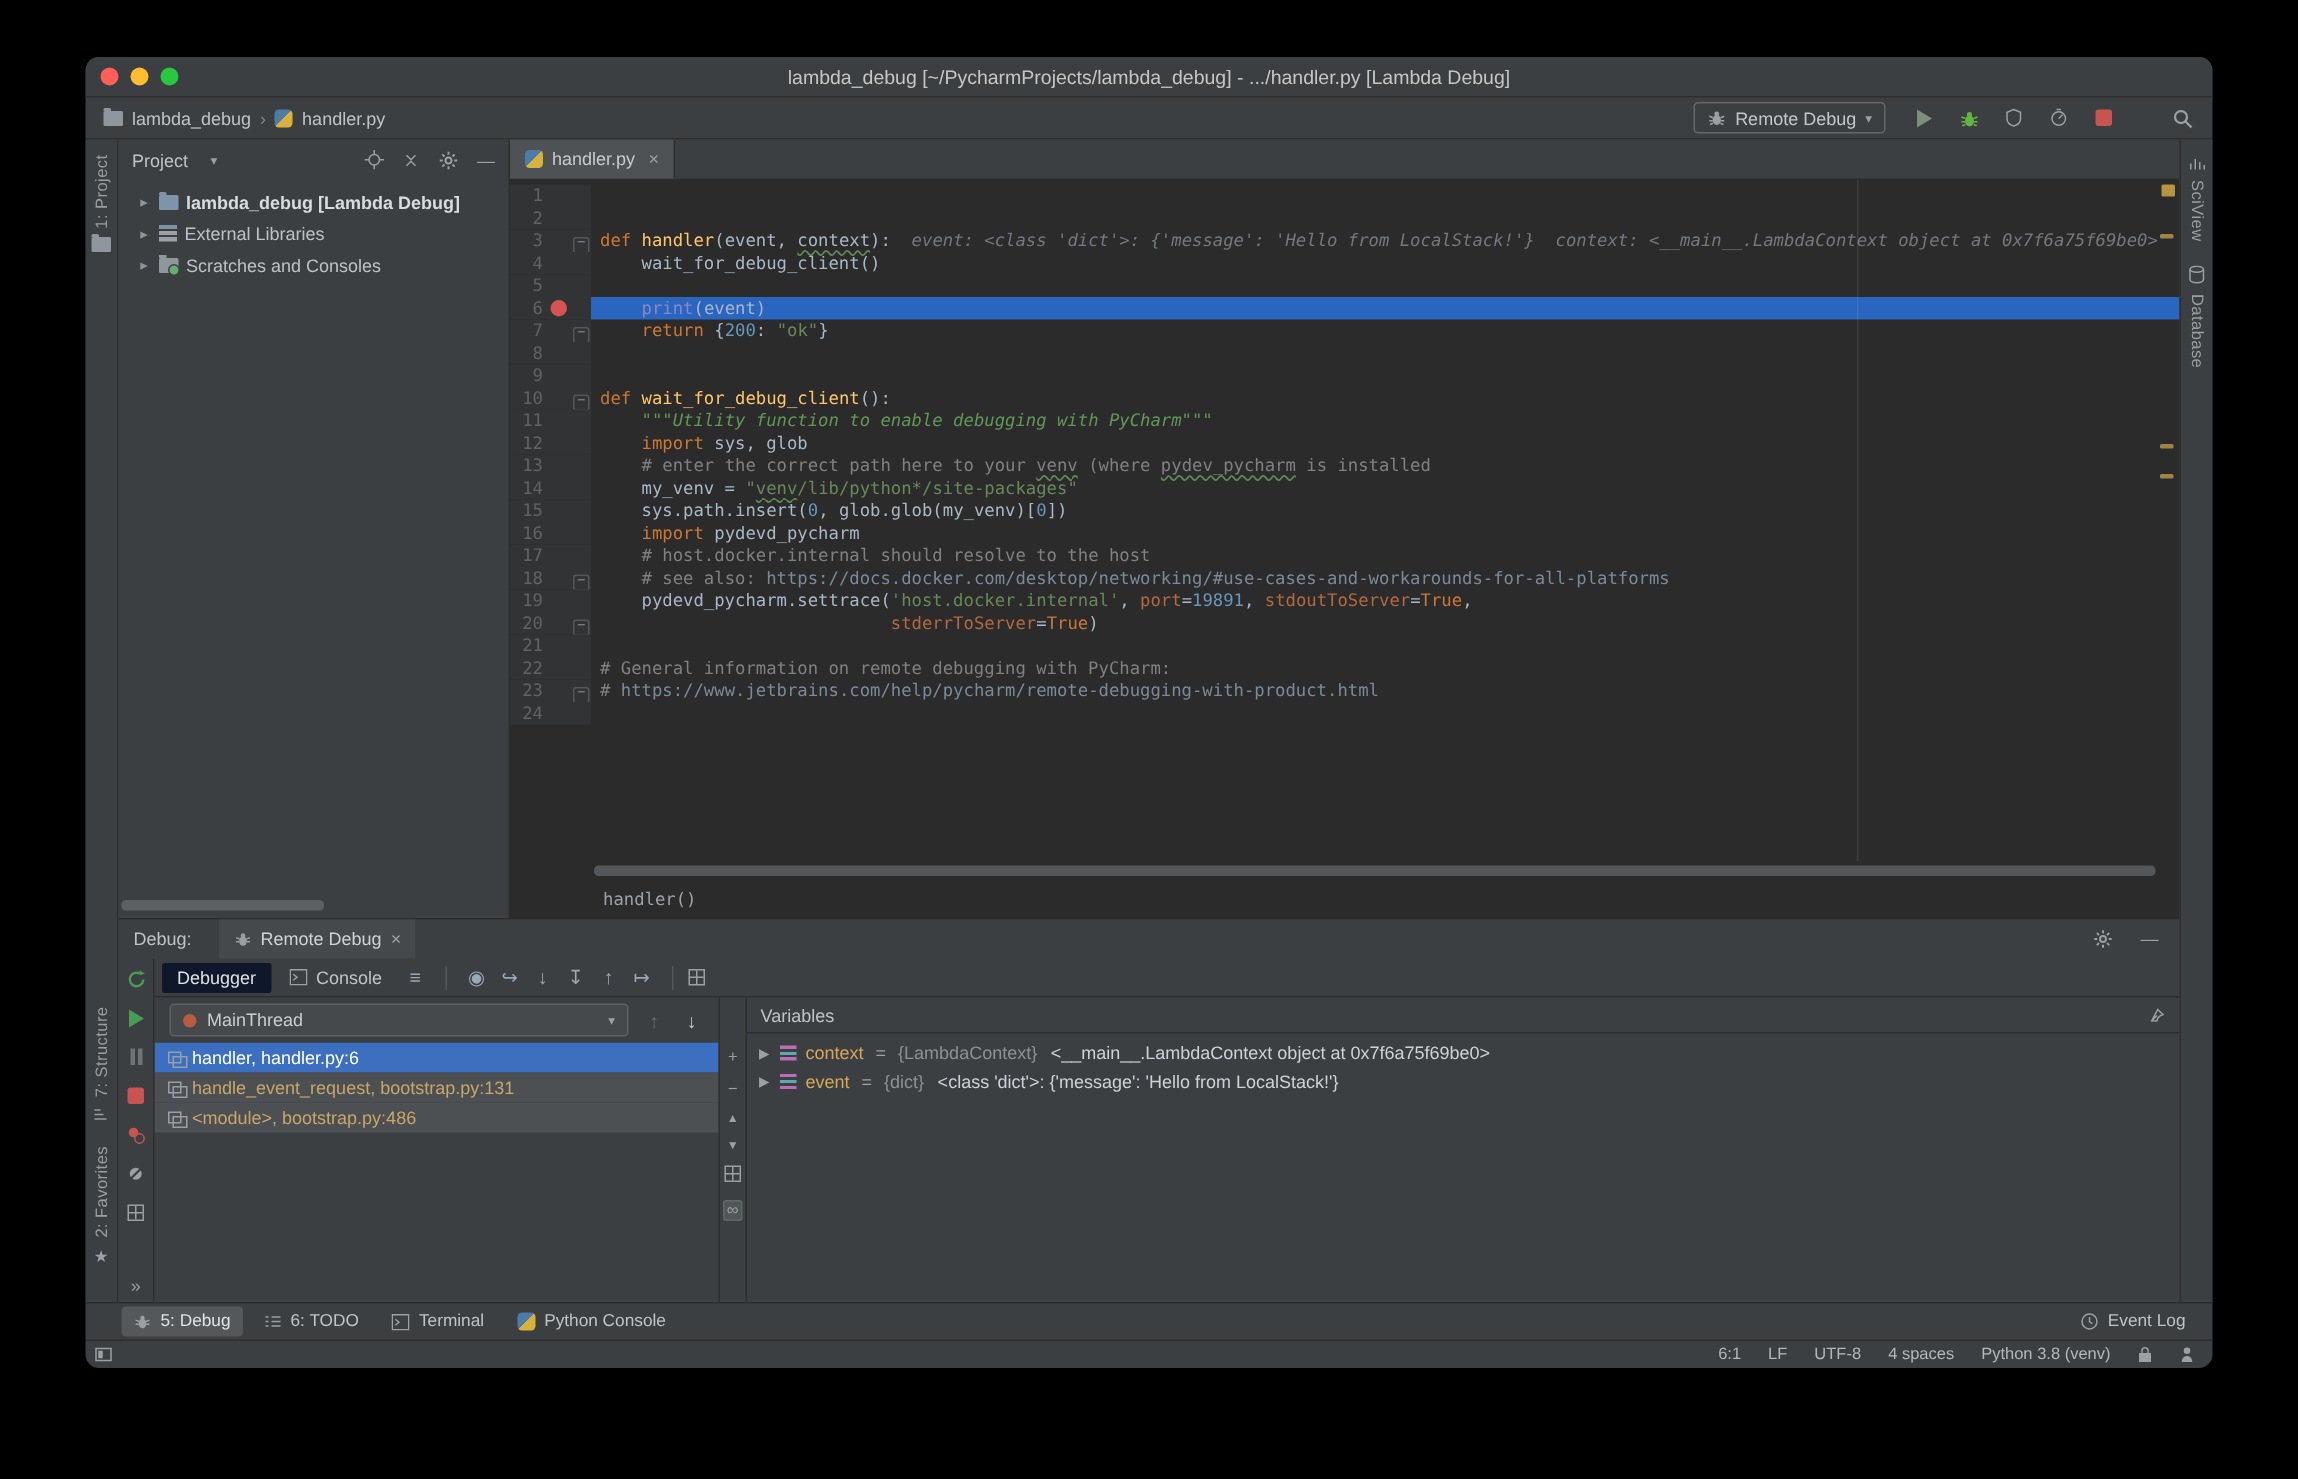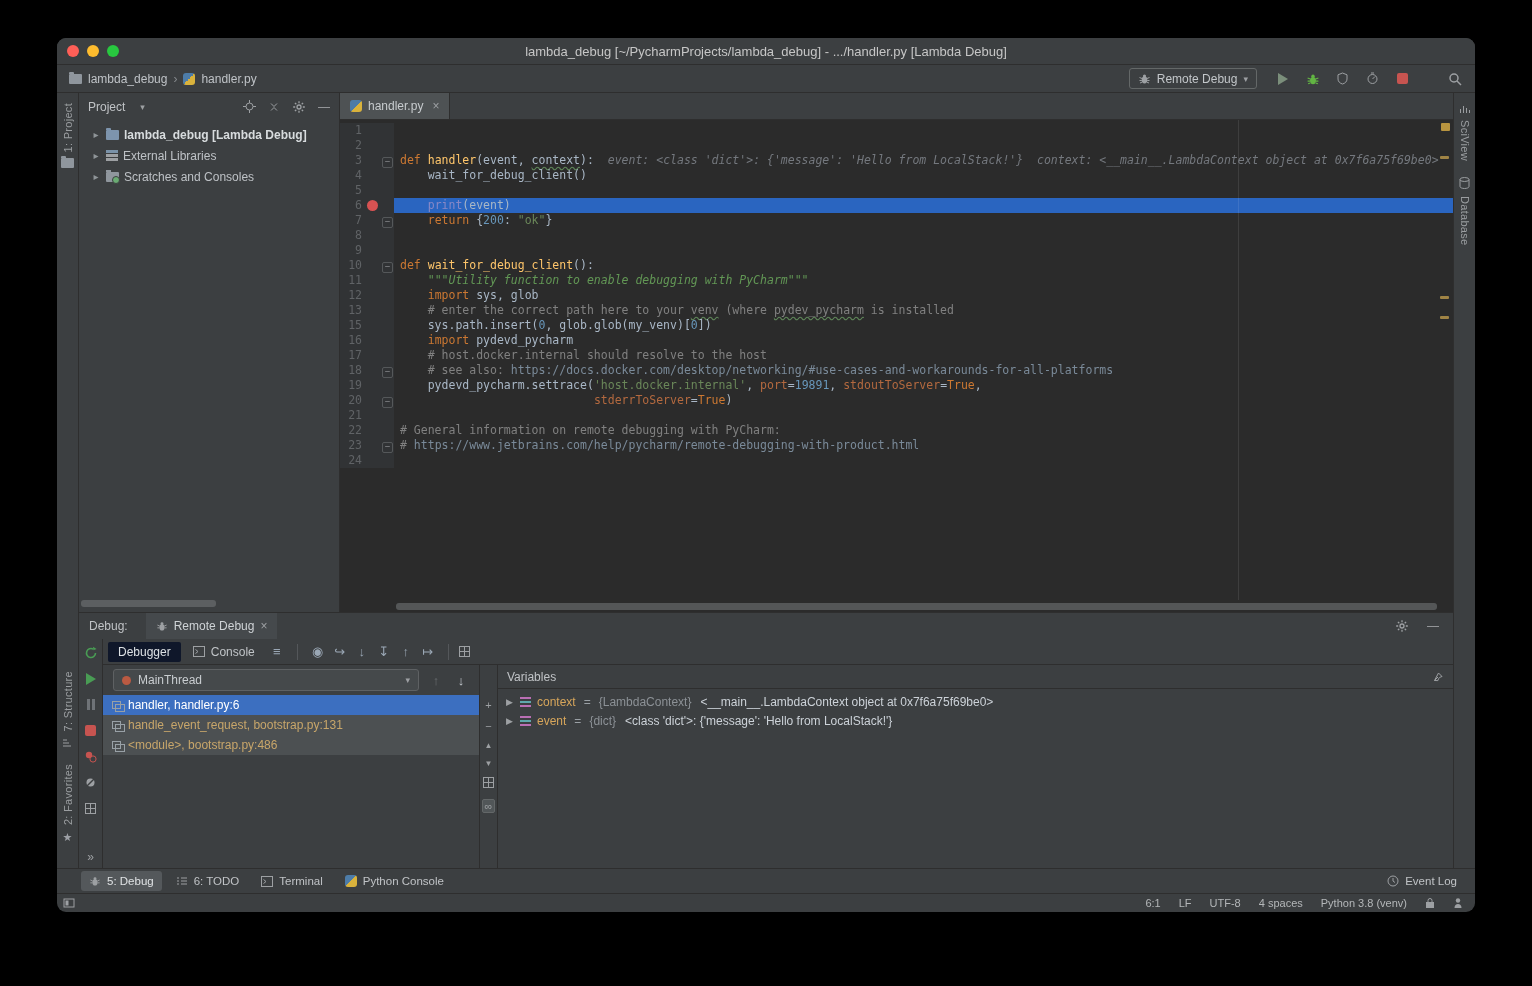--- a/index.html
+++ b/index.html
@@ -315,37 +315,41 @@
                 <div class="line"><div class="gutter"><span class="g-num">4</span><span class="g-bp"></span><span class="g-fold"></span></div><div class="code"><span class="tk-pl">    wait_for_debug_client()</span></div></div>
                 <div class="line"><div class="gutter"><span class="g-num">5</span><span class="g-bp"></span><span class="g-fold"></span></div><div class="code"></div></div>
                 <div class="line"><div class="gutter"><span class="g-num">6</span><span class="g-bp"><i class="bp-dot"></i></span><span class="g-fold"></span></div><div class="code exec"><span class="tk-pl">    </span><span class="tk-bi">print</span><span class="tk-pl">(event)</span></div></div>
                 <div class="line"><div class="gutter"><span class="g-num">7</span><span class="g-bp"></span><span class="g-fold has"></span></div><div class="code"><span class="tk-pl">    </span><span class="tk-kw">return </span><span class="tk-pl">{</span><span class="tk-num">200</span><span class="tk-pl">: </span><span class="tk-str">"ok"</span><span class="tk-pl">}</span></div></div>
                 <div class="line"><div class="gutter"><span class="g-num">8</span><span class="g-bp"></span><span class="g-fold"></span></div><div class="code"></div></div>
                 <div class="line"><div class="gutter"><span class="g-num">9</span><span class="g-bp"></span><span class="g-fold"></span></div><div class="code"></div></div>
                 <div class="line"><div class="gutter"><span class="g-num">10</span><span class="g-bp"></span><span class="g-fold has"></span></div><div class="code"><span class="tk-kw">def </span><span class="tk-fn">wait_for_debug_client</span><span class="tk-pl">():</span></div></div>
                 <div class="line"><div class="gutter"><span class="g-num">11</span><span class="g-bp"></span><span class="g-fold"></span></div><div class="code"><span class="tk-pl">    </span><span class="tk-doc">"""Utility function to enable debugging with PyCharm"""</span></div></div>
                 <div class="line"><div class="gutter"><span class="g-num">12</span><span class="g-bp"></span><span class="g-fold"></span></div><div class="code"><span class="tk-pl">    </span><span class="tk-kw">import </span><span class="tk-pl">sys</span><span class="tk-pl">, </span><span class="tk-pl">glob</span></div></div>
                 <div class="line"><div class="gutter"><span class="g-num">13</span><span class="g-bp"></span><span class="g-fold"></span></div><div class="code"><span class="tk-pl">    </span><span class="tk-com"># enter the correct path here to your </span><span class="tk-com typo">venv</span><span class="tk-com"> (where </span><span class="tk-com typo">pydev_pycharm</span><span class="tk-com"> is installed</span></div></div>
+                <div class="line"><div class="gutter"><span class="g-num">14</span><span class="g-bp"></span><span class="g-fold"></span></div><div class="code"><span class="tk-pl">    my_venv = </span><span class="tk-str">"</span><span class="tk-str typo">venv</span><span class="tk-str">/lib/python*/site-packages"</span></div></div>
                 <div class="line"><div class="gutter"><span class="g-num">15</span><span class="g-bp"></span><span class="g-fold"></span></div><div class="code"><span class="tk-pl">    sys.path.insert(</span><span class="tk-num">0</span><span class="tk-pl">, glob.glob(my_venv)[</span><span class="tk-num">0</span><span class="tk-pl">])</span></div></div>
                 <div class="line"><div class="gutter"><span class="g-num">16</span><span class="g-bp"></span><span class="g-fold"></span></div><div class="code"><span class="tk-pl">    </span><span class="tk-kw">import </span><span class="tk-pl">pydevd_pycharm</span></div></div>
                 <div class="line"><div class="gutter"><span class="g-num">17</span><span class="g-bp"></span><span class="g-fold"></span></div><div class="code"><span class="tk-pl">    </span><span class="tk-com"># host.docker.internal should resolve to the host</span></div></div>
                 <div class="line"><div class="gutter"><span class="g-num">18</span><span class="g-bp"></span><span class="g-fold has"></span></div><div class="code"><span class="tk-pl">    </span><span class="tk-com"># see also: </span><span class="tk-link">https://docs.docker.com/desktop/networking/#use-cases-and-workarounds-for-all-platforms</span></div></div>
                 <div class="line"><div class="gutter"><span class="g-num">19</span><span class="g-bp"></span><span class="g-fold"></span></div><div class="code"><span class="tk-pl">    pydevd_pycharm.settrace(</span><span class="tk-str">'host.docker.internal'</span><span class="tk-pl">, </span><span class="tk-kwarg">port</span><span class="tk-pl">=</span><span class="tk-num">19891</span><span class="tk-pl">, </span><span class="tk-kwarg">stdoutToServer</span><span class="tk-pl">=</span><span class="tk-kw">True</span><span class="tk-pl">,</span></div></div>
                 <div class="line"><div class="gutter"><span class="g-num">20</span><span class="g-bp"></span><span class="g-fold has"></span></div><div class="code"><span class="tk-pl">                            </span><span class="tk-kwarg">stderrToServer</span><span class="tk-pl">=</span><span class="tk-kw">True</span><span class="tk-pl">)</span></div></div>
                 <div class="line"><div class="gutter"><span class="g-num">21</span><span class="g-bp"></span><span class="g-fold"></span></div><div class="code"></div></div>
                 <div class="line"><div class="gutter"><span class="g-num">22</span><span class="g-bp"></span><span class="g-fold"></span></div><div class="code"><span class="tk-com"># General information on remote debugging with PyCharm:</span></div></div>
                 <div class="line"><div class="gutter"><span class="g-num">23</span><span class="g-bp"></span><span class="g-fold has"></span></div><div class="code"><span class="tk-com"># </span><span class="tk-link">https://www.jetbrains.com/help/pycharm/remote-debugging-with-product.html</span></div></div>
                 <div class="line"><div class="gutter"><span class="g-num">24</span><span class="g-bp"></span><span class="g-fold"></span></div><div class="code"></div></div>
               </div>
             <div class="margin-guide"></div>
             <div class="insp-corner"></div>
             <div class="an-mark" style="top:36px"></div>
             <div class="an-mark" style="top:176px"></div>
             <div class="an-mark" style="top:196px"></div>
             <div class="ed-hscroll"></div>
+          </div>
+          <div class="crumb-bar">
+            <span>handler()</span>
           </div>
         </div>
       </div>
 
       <div class="debug-panel">
         <div class="debug-header">
           <span class="dbg-label">Debug:</span>
           <div class="dbg-wtab">
             <span class="ic-wrap">
               <svg width="12" height="12" viewBox="0 0 13 13">

